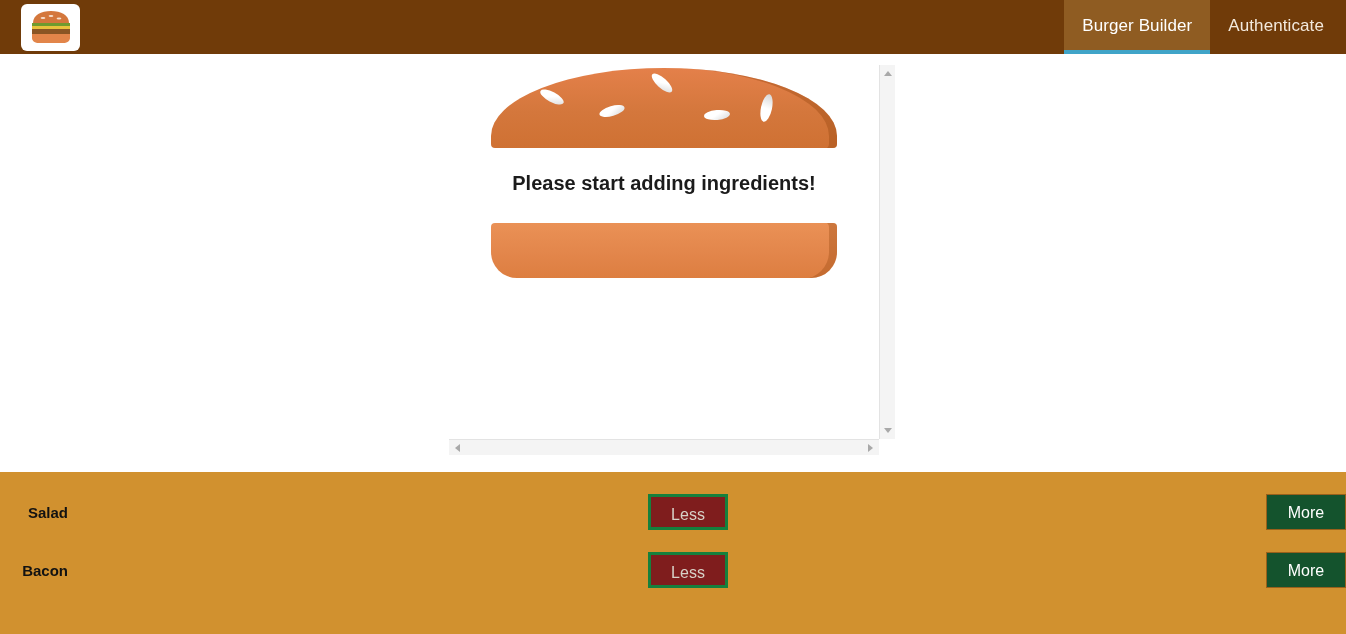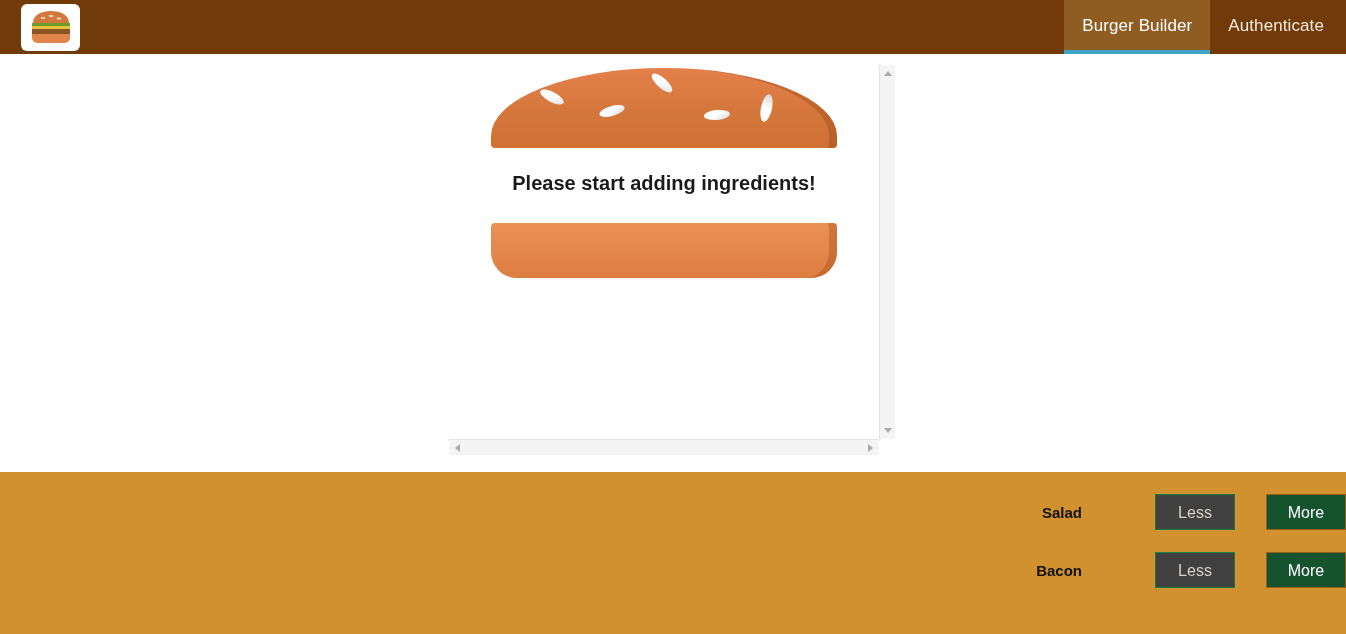--- a/index.html
+++ b/index.html
@@ -187,46 +187,45 @@
     padding-top: 26px;
     font-size: 16px;
     color: #2a2212;
     letter-spacing: 0.1px;
   }
   #price b { font-weight: bold; color: #1d1a0e; }
 
   .control {
     display: flex;
     align-items: center;
-    justify-content: flex-end;
+    justify-content: space-between;
     margin-top: 22px;
-    gap: 21px;
   }
   .control-label {
     width: 120px;
     text-align: right;
     padding-right: 52px;
     font-size: 15px;
     font-weight: bold;
     color: #121212;
   }
   .btn {
     font-family: "Liberation Sans", sans-serif;
     font-size: 16px;
     border: none;
     width: 80px;
     height: 36px;
     cursor: pointer;
     line-height: 36px;
     padding: 0;
   }
   .btn-less {
-    background: #404040;
+    background: #7f1d1d;
     color: #D8D2C8;
-    border: 1px solid #15803d;
+    border: 3px solid #15803d;
     cursor: default;
   }
   .btn-more {
     background: #14532d;
     color: #ffffff;
     margin-left: 10px;
     border: 1px solid #99601B;
   }
 </style>
 </head>

